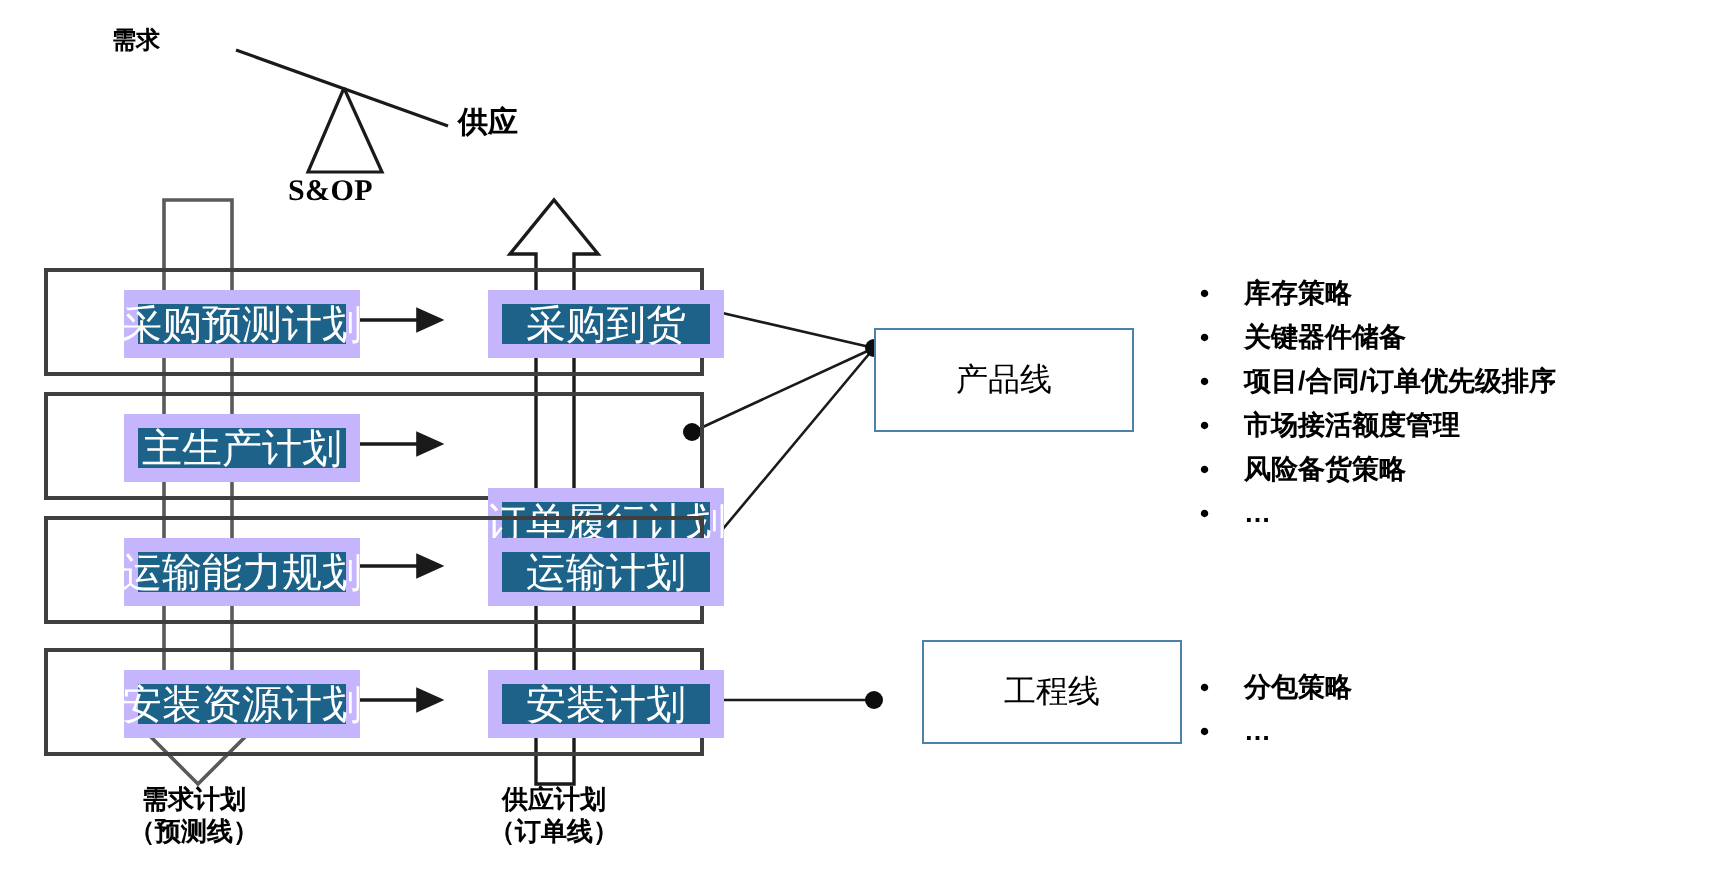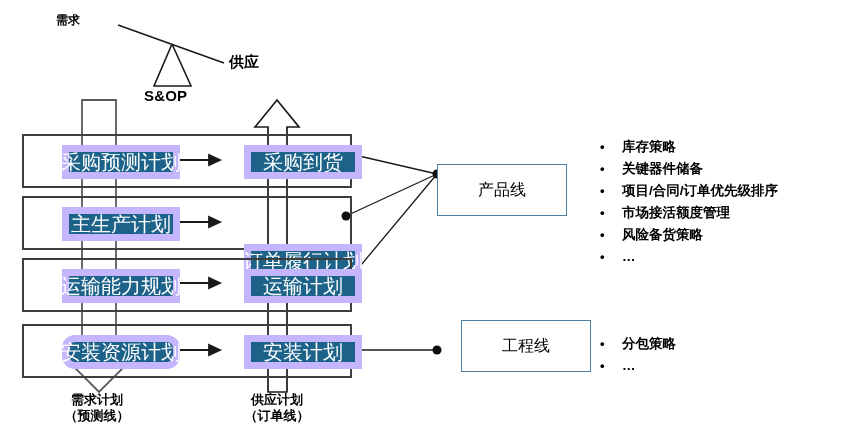--- a/index.html
+++ b/index.html
@@ -27,21 +27,21 @@
   
   .lbl {
     position: absolute;
     font-weight: bold;
     color: #000000;
     white-space: nowrap;
     line-height: 1.1;
   }
   .lbl-demand { left: 56px;  top: 14px;  font-size: 12px; }
   .lbl-supply { left: 229px; top: 54px;  font-size: 15px; }
-  .lbl-sop    { left: 144px; top: 88px;  font-size: 15px; letter-spacing: .2px;}
+  .lbl-sop    { left: 144px; top: 88px;  font-size: 15px; letter-spacing: .2px; font-family: Liberation Serif, serif;}
   .lbl-bottom {
     position: absolute;
     font-weight: bold;
     font-size: 13px;
     color: #000;
     text-align: center;
     line-height: 1.25;
     white-space: nowrap;
   }
   .lbl-bottom-left  { left: 42px;  top: 392px; width: 110px; }
@@ -183,21 +183,21 @@
     <div class="pbox left" style="top:9px;">主生产计划</div>
     <div class="pbox right" style="top:9px;margin-top:37px;">订单履行计划</div>
   </div>
 
   <div class="row-box" style="top:258px;">
     <div class="pbox left" style="top:9px;">运输能力规划</div>
     <div class="pbox right" style="top:9px;">运输计划</div>
   </div>
 
   <div class="row-box" style="top:324px;">
-    <div class="pbox left" style="top:9px;border-radius:13px;">安装资源计划</div>
+    <div class="pbox left" style="top:9px;">安装资源计划</div>
     <div class="pbox right" style="top:9px;">安装计划</div>
   </div>
 
   <div class="lbl-bottom lbl-bottom-left">
     <div>需求计划</div>
     <div>（预测线）</div>
   </div>
   <div class="lbl-bottom lbl-bottom-right">
     <div>供应计划</div>
     <div>（订单线）</div>

